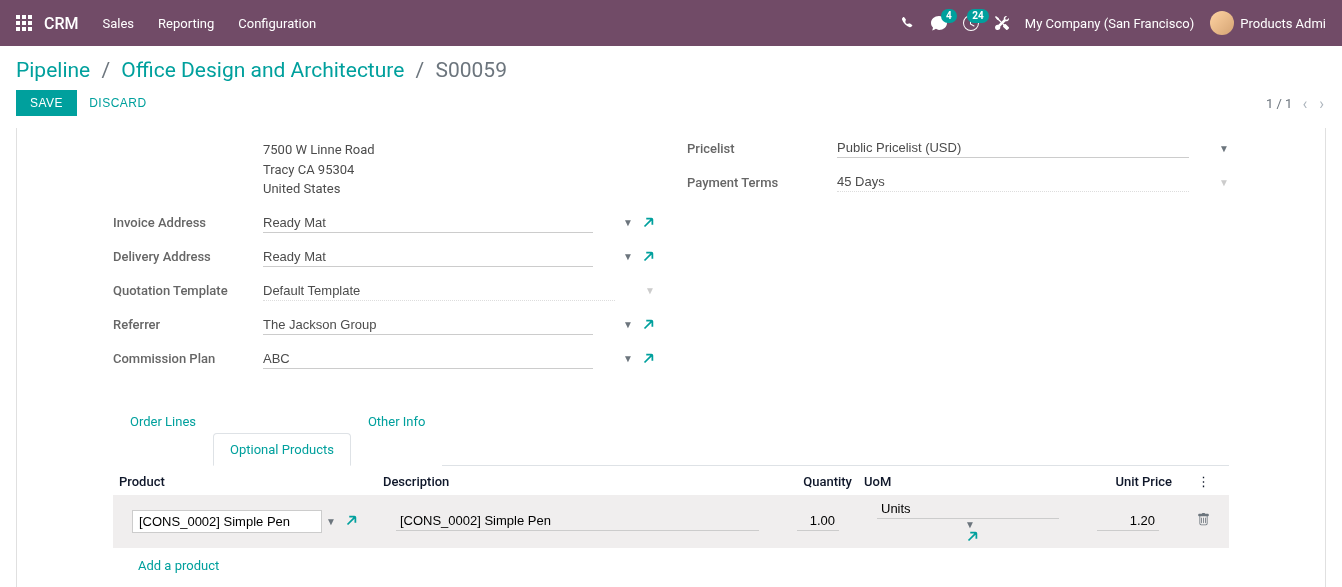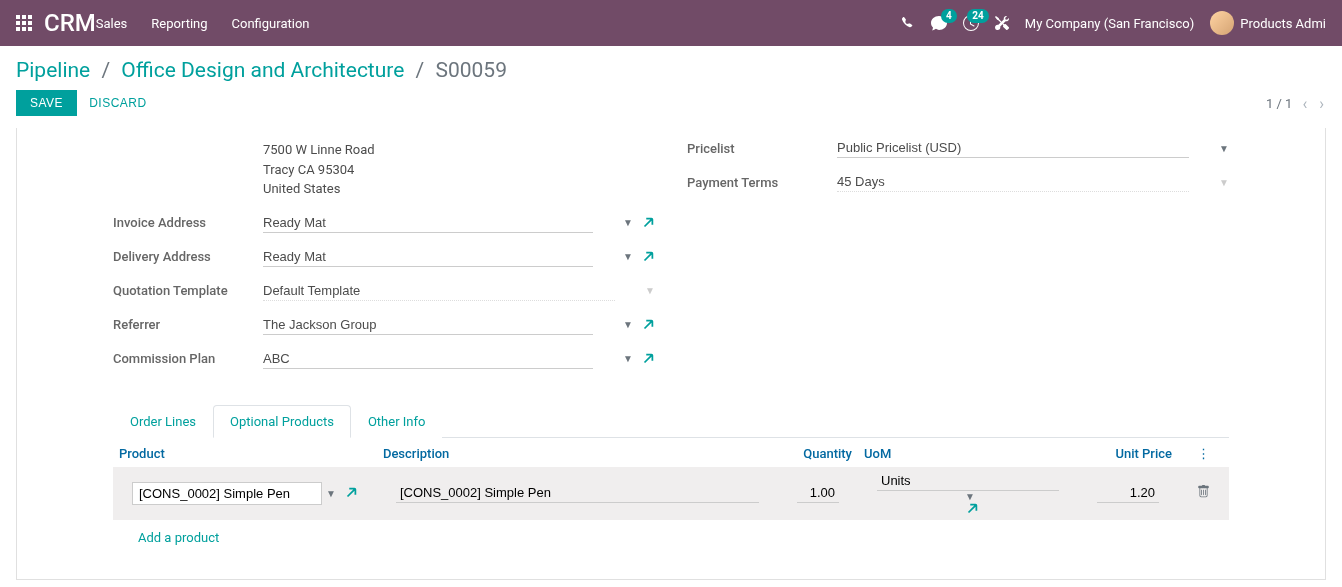--- a/index.html
+++ b/index.html
@@ -1,20 +1,20 @@
 <!DOCTYPE html>
 <html><head>
 <meta charset="utf-8">
 <style>
 * { box-sizing: border-box; margin: 0; padding: 0; }
 body { font-family: -apple-system, BlinkMacSystemFont, "Segoe UI", Roboto, "Helvetica Neue", Arial, sans-serif; font-size: 13px; color: #4c4c4c; background: #fff; }
 .topbar { background: #714b67; height: 46px; display: flex; align-items: center; padding: 0 16px; color: #fff; }
 .apps-icon { margin-right: 12px; display: inline-flex; }
 .apps-icon svg { width: 16px; height: 16px; fill: #fff; }
-.brand { font-size: 24px; font-weight: 500; color: #fff; }
+.brand { font-size: 16px; font-weight: 500; margin-right: 24px; color: #fff; }
 .menu-items { display: flex; gap: 24px; }
 .menu-item { color: #fff; cursor: pointer; font-size: 13px; }
 .topbar-right { margin-left: auto; display: flex; align-items: center; gap: 16px; }
 .topbar-icon { color: #fff; position: relative; display: inline-flex; align-items: center; }
 .badge { position: absolute; top: -6px; right: -10px; background: #00a09d; color: #fff; font-size: 10px; font-weight: bold; padding: 1px 5px; border-radius: 9px; line-height: 12px; }
 .company { color: #fff; font-size: 13px; cursor: pointer; }
 .avatar { width: 24px; height: 24px; border-radius: 50%; background: linear-gradient(135deg, #ffd4a3, #d4a373); display: inline-block; margin-right: 6px; vertical-align: middle; }
 .username { color: #fff; font-size: 13px; }
 .breadcrumb-bar { padding: 12px 16px 8px; }
 .breadcrumb { font-size: 21px; color: #875a7b; }
@@ -32,25 +32,25 @@
 .address-block { margin-left: 150px; margin-bottom: 12px; color: #4c4c4c; line-height: 1.5; padding-top: 4px; }
 .field-row { display: flex; align-items: center; margin-bottom: 10px; min-height: 24px; }
 .field-label { width: 150px; font-weight: 500; color: #666; flex-shrink: 0; }
 .field-input-wrap { flex: 1; display: flex; align-items: center; position: relative; gap: 26px; }
 .field-input { flex: 1; border: none; border-bottom: 1px solid #ccc; padding: 2px 0; font-size: 13px; color: #4c4c4c; background: transparent; outline: none; }
 .field-caret { color: #6c757d; font-size: 10px; margin-left: 4px; cursor: pointer; }
 .external-link { color: #00a09d; margin-left: 8px; cursor: pointer; display: inline-flex; }
 .external-link svg { width: 14px; height: 14px; }
 .tabs { display: flex; border-bottom: 1px solid #dee2e6; margin-top: 24px; }
 .tab { padding: 8px 16px; color: #00a09d; cursor: pointer; border: 1px solid transparent; margin-bottom: -1px; background: #fff; }
-.tab.active { border: 1px solid #dee2e6; border-bottom: 1px solid #fff; border-radius: 4px 4px 0 0; }
+.tab.active { border: 1px solid #dee2e6; border-bottom: 1px solid #fff; border-radius: 4px 4px 0 0; margin-top: 28px; }
 .tab-highlight { border: 3px solid #e41e26; position: relative; z-index: 1; }
 .table-wrap { margin-top: 0; }
 table.lines { width: 100%; border-collapse: collapse; }
-table.lines th { text-align: left; font-weight: 500; color: #0369a1; padding: 8px 6px 6px; font-size: 13px; }
+table.lines th { text-align: left; font-weight: 500; color: #0f172a; padding: 8px 6px 6px; font-size: 13px; }
 table.lines th.num { text-align: right; }
 table.lines th.menu { width: 20px; text-align: center; cursor: pointer; }
 table.lines td { padding: 4px 19px; font-size: 13px; vertical-align: middle; }
 tr.data-row { background: #f0eeee; }
 .prod-cell { display: flex; align-items: center; }
 .prod-input { flex: 1; border: 1px solid #ccc; padding: 3px 6px; font-size: 13px; outline: none; background: #fff; }
 .cell-input { width: 100%; border: none; border-bottom: 1px solid #ccc; padding: 2px 4px; font-size: 13px; background: transparent; outline: none; }
 .cell-input.num { text-align: right; }
 .uom-cell { display: flex; align-items: center; flex-direction: column; }
 td.num { text-align: right; }

